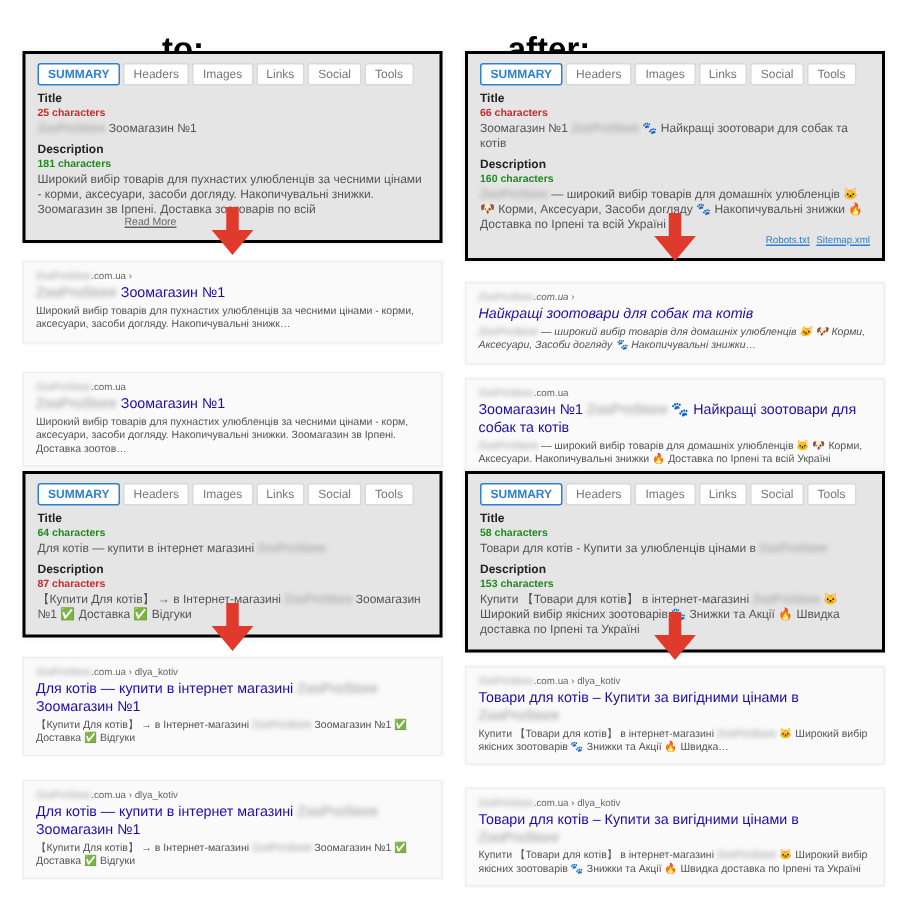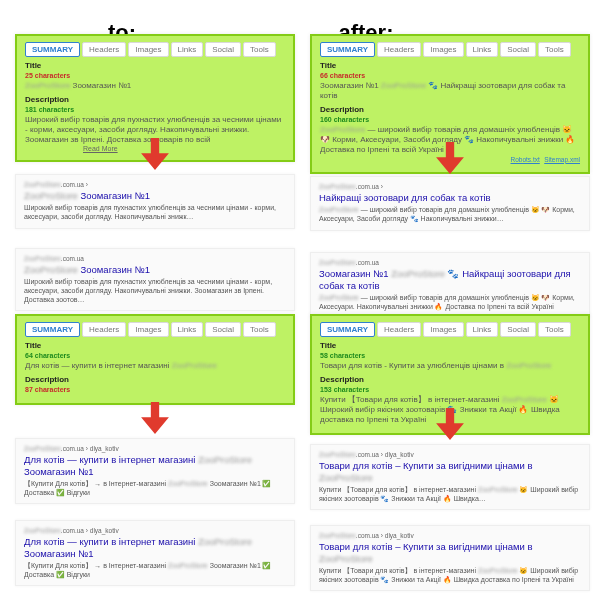--- a/index.html
+++ b/index.html
@@ -8,21 +8,21 @@
   .header { display: flex; }
   .hcol { width: 50%; text-align: center; font-size: 22px; font-weight: bold; padding: 2px 0 4px; }
   .col { position: absolute; width: 280px; }
   .left { left: 15px; }
   .right { left: 310px; }
 
   .tabs { display: flex; gap: 2px; font-size: 8px; }
   .tab { border: 1px solid #d9d9d9; color: #777; background: #fff; padding: 2px 6px; border-radius: 2px; cursor: pointer; }
   .tab.active { color: #3080cf; border: 1px solid #3080cf; font-weight: bold; }
 
-  .card { border: 2px solid #84cc16; background: #bef264; box-shadow: 0 0 4px rgba(0,0,0,0.08); padding: 6px 8px 8px; font-size: 8px; position: relative; }
+  .card { border: 2px solid #000000; background: #e5e5e5; box-shadow: 0 0 4px rgba(0,0,0,0.08); padding: 6px 8px 8px; font-size: 8px; position: relative; }
   .row { display: flex; margin-top: 4px; line-height: 1.25; flex-direction: column; }
   .lbl { width: 58px; font-weight: bold; color: #222; flex-shrink: 0; }
   .chars { font-size: 7px; margin-top: 1px; }
   .good { color: #1e8a1e; }
   .bad { color: #c62b2b; }
   .val { color: #555; flex: 1; }
   .blur { filter: blur(1.6px); color: #999; display: inline-block; }
   .readmore { text-decoration: underline; color: #666; padding-left: 58px; font-size: 7px; }
 
   .serp { border: 1px solid #eee; background: #fafafa; padding: 6px 8px; font-size: 7px; line-height: 1.25; box-shadow: 0 0 3px rgba(0,0,0,0.05); }
@@ -103,20 +103,21 @@
       <div class="tab">Links</div>
       <div class="tab">Social</div>
       <div class="tab">Tools</div>
     </div>
     <div class="row">
       <div class="lbl"><span>Title</span><div class="chars good"><span>64</span><span> characters</span></div></div>
       <div class="val"><span>Для котів — купити в інтернет магазині </span><span class="blur">ZooProStore</span></div>
     </div>
     <div class="row">
       <div class="lbl"><span>Description</span><div class="chars bad"><span>87</span><span> characters</span></div></div>
+      <div class="val"><span>【Купити Для котів】 → в Інтернет-магазині </span><span class="blur">ZooProStore</span><span> Зоомагазин №1 ✅ Доставка ✅ Відгуки</span></div>
     </div>
   </div>
 </div>
 <div class="arrow" style="top:402px;left:155px;">
       <svg width="28" height="32">
         <use href="#darr"></use>
       </svg>
     </div>
 <div class="col left" style="top:438px;">
   <div class="serp">
@@ -153,21 +154,21 @@
       <div class="val"><span class="blur">ZooProStore</span><span> — широкий вибір товарів для домашніх улюбленців 🐱 🐶 Корми, Аксесуари, Засоби догляду 🐾 Накопичувальні знижки 🔥 Доставка по Ірпені та всій Україні</span></div>
     </div>
     <div style="text-align:right;"><span class="small-link">Robots.txt</span>&nbsp;&nbsp;<span class="small-link">Sitemap.xml</span></div>
   </div>
 </div>
 <div class="arrow" style="top:142px;left:450px;">
       <svg width="28" height="32">
         <use href="#darr"></use>
       </svg>
     </div>
-<div class="col right" style="top:176px;">
+<div class="col right" style="top:188px;font-style:italic;">
   <div class="serp">
     <div class="crumb"><span class="blur">ZooProStore</span><span>.com.ua</span> ›</div>
     <div class="stitle">Найкращі зоотовари для собак та котів</div>
     <div class="sdesc"><span class="blur">ZooProStore</span><span> — широкий вибір товарів для домашніх улюбленців 🐱 🐶 Корми, Аксесуари, Засоби догляду 🐾 Накопичувальні знижки…</span></div>
   </div>
 </div>
 <div class="col right" style="top:252px;">
   <div class="serp">
     <div class="crumb"><span class="blur">ZooProStore</span><span>.com.ua</span></div>
     <div class="stitle"><span>Зоомагазин №1 </span><span class="blur">ZooProStore</span><span> 🐾 Найкращі зоотовари для собак та котів</span></div>

